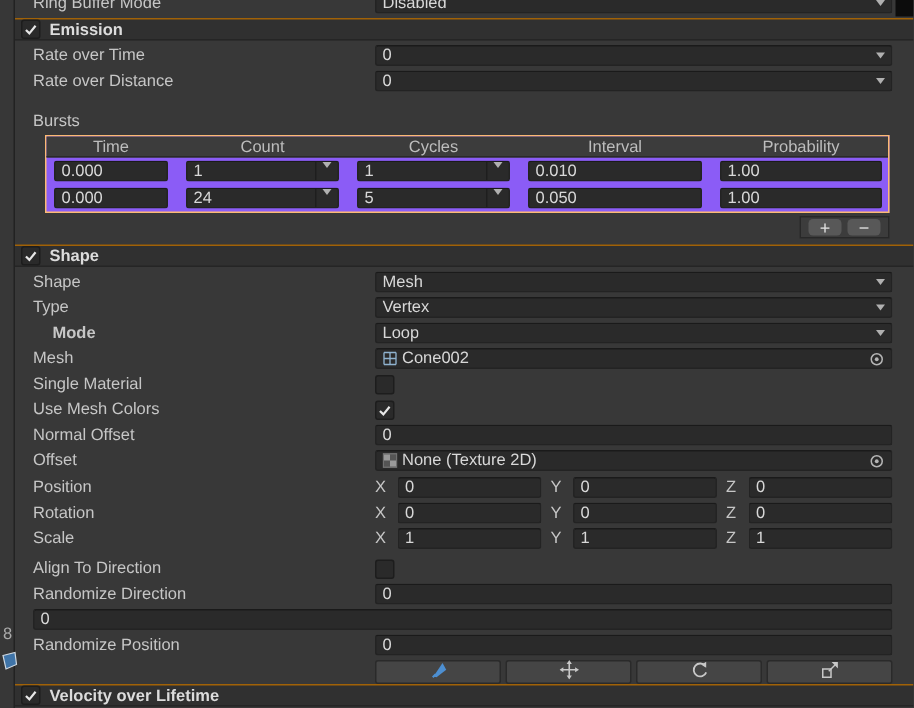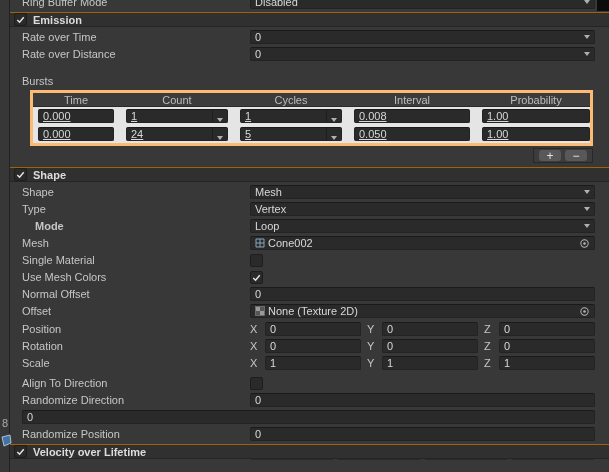--- a/index.html
+++ b/index.html
@@ -19,21 +19,21 @@
 
   
   .prow { display:flex; align-items:center; height:14px; margin-bottom:3px; padding:0 14px 0 12px; }
   .plabel { width:228px; flex-shrink:0; color:#c6c6c6; white-space:nowrap; overflow:hidden; }
   .plabel.indent { padding-left:13px;font-weight:bold; }
 
   
   .hdr { display:flex; align-items:center; gap:6px; height:15px; padding-left:4px;
          background:#303030; border-top:1px solid #a16207; border-bottom:1px solid #252525; margin-bottom:3px; }
   .hdr-title { color:#dcdcdc; font-weight:bold; }
-  .hdr.bottom { position:absolute; bottom:1px; left:0; right:0; margin-bottom:12px; }
+  .hdr.bottom { position:absolute; bottom:1px; left:0; right:0; margin-bottom:0; }
 
   
   .chk { width:13px; height:13px; background:#2a2a2a; border:1px solid #1d1d1d; border-radius:2px;
          display:flex; align-items:center; justify-content:center; flex-shrink:0; }
 
   
   .field { flex:1; display:flex; align-items:center; height:14px; background:#2a2a2a;
            border:1px solid #232323; border-top-color:#1a1a1a; border-radius:2px;
            color:#d8d8d8; padding:0 4px; min-width:0; }
   .field .txt { white-space:nowrap; overflow:hidden; }
@@ -44,28 +44,28 @@
 
   .picker { margin-left:auto; flex-shrink:0; display:flex; align-items:center; }
   .obj-icon { margin-right:3px; display:flex; align-items:center; flex-shrink:0; }
 
   
   .vec { flex:1; display:flex; align-items:center; gap:6px; min-width:0; }
   .axis { color:#c6c6c6; width:9px; flex-shrink:0; }
 
   
   .bursts-label { color:#c6c6c6; padding-left:12px; margin:14px 0 3px 0; height:12px; }
-  .burst-table { margin:0 16px 0 20px; border:3px solid #fdba74; background:#e5e5e5; }
+  .burst-table { margin:0 16px 0 20px; border:1px solid #fdba74; background:#8b5cf6; }
   .burst-head { display:grid; grid-template-columns:76px 102px 102px 116px 108px; column-gap:12px;
                 padding:0 5px; height:14px; align-items:center; background:#3c3c3c; border-bottom:1px solid #2a2a2a; }
   .burst-head div { text-align:center; color:#bdbdbd; }
   .burst-row { display:grid; grid-template-columns:76px 102px 102px 116px 108px; column-gap:12px;
                padding:2px 5px; align-items:center; }
-  .bfield { display:flex; align-items:flex-end; height:14px; background:#2a2a2a;
-            border:1px solid #232323; border-top-color:#1a1a1a; border-radius:2px; color:#d8d8d8; padding:0 4px;text-decoration:underline; }
+  .bfield { display:flex; align-items:flex-start; height:14px; background:#2a2a2a;
+            border:1px solid #232323; border-top-color:#1a1a1a; border-radius:2px; color:#d8d8d8; padding:0 4px; }
   .burst-footer-row { display:flex; justify-content:flex-end; margin:2px 16px 4px 0; height:15px; }
   .burst-footer { display:flex; align-items:center; gap:4px; background:#3c3c3c; border:1px solid #282828;
                   padding:0 5px; }
   .pm-btn { width:22px; height:11px; background:#585858; border-radius:3px; color:#e2e2e2;
             display:flex; align-items:center; justify-content:center; font-size:12px; line-height:10px; }
 
   
   .toolbar { flex:1; display:flex; gap:3px; }
   .tbtn { flex:1; height:16px; background:#454545; border:1px solid #2a2a2a; border-radius:2px;
           display:flex; align-items:center; justify-content:center; }
@@ -143,21 +143,21 @@
             <span class="txt">1</span>
             <span class="split"></span>
             <span class="arrow"></span>
           </div>
         <div class="bfield">
             <span class="txt">1</span>
             <span class="split"></span>
             <span class="arrow"></span>
           </div>
         <div class="bfield">
-            <span class="txt">0.008</span>
+            <span class="txt">0.010</span>
           </div>
         <div class="bfield">
             <span class="txt">1.00</span>
           </div>
       </div>
 
       <div class="burst-row">
         <div class="bfield">
             <span class="txt">0.000</span>
           </div>

